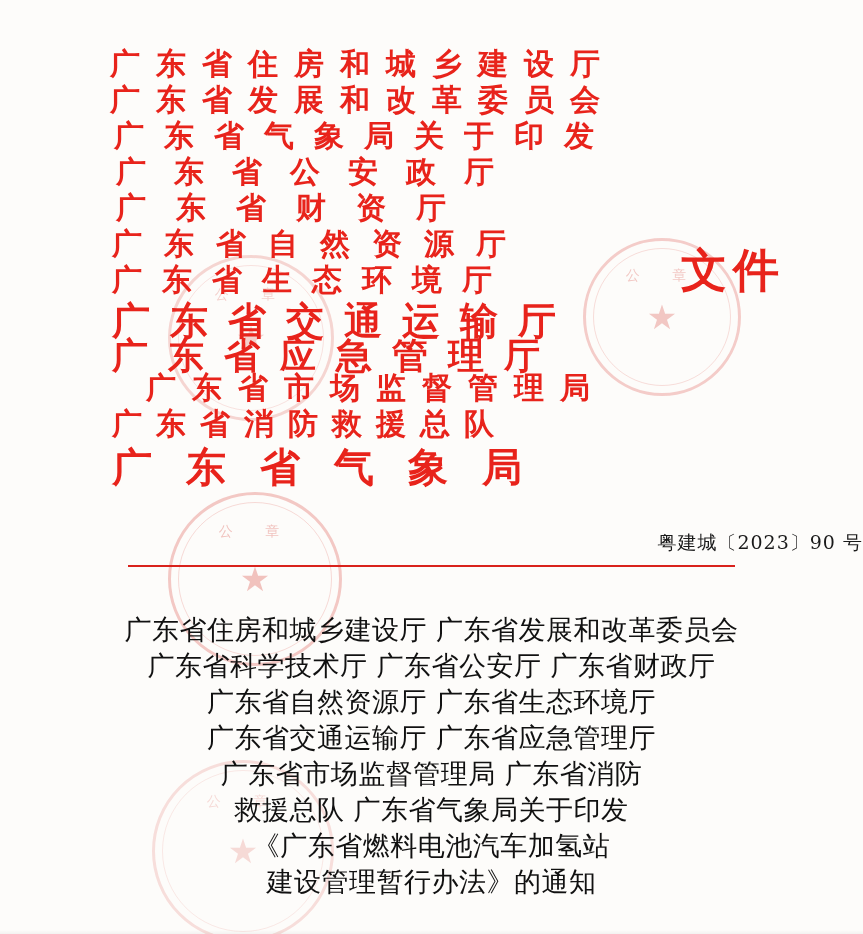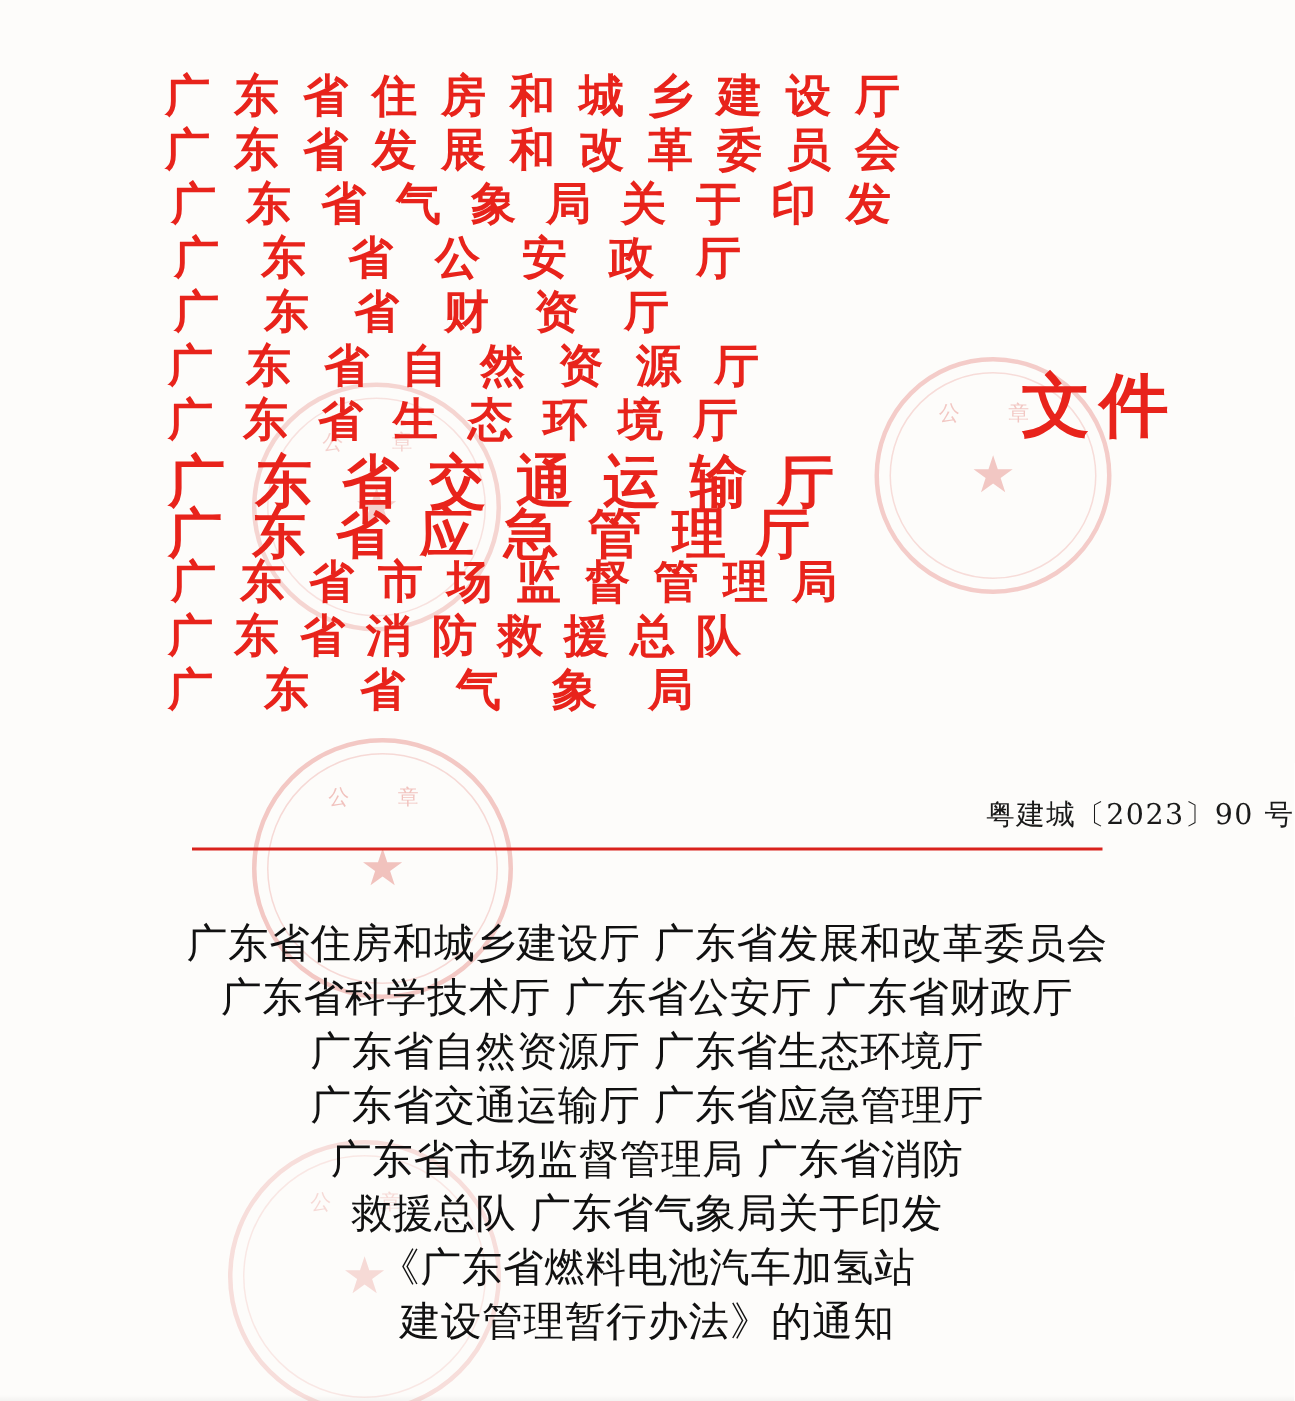--- a/index.html
+++ b/index.html
@@ -45,23 +45,23 @@
   
   .mast-row.r1 { font-size: 30px; letter-spacing: 16px; }
   .mast-row.r2 { font-size: 30px; letter-spacing: 16px; }
   .mast-row.r3 { font-size: 30px; letter-spacing: 20px; padding-left: 4px;}
   .mast-row.r4 { font-size: 30px; letter-spacing: 28px; padding-left: 6px;}
   .mast-row.r5 { font-size: 30px; letter-spacing: 30px; padding-left: 6px;}
   .mast-row.r6 { font-size: 30px; letter-spacing: 22px; padding-left: 2px;}
   .mast-row.r7 { font-size: 30px; letter-spacing: 20px; padding-left: 2px;}
   .mast-row.r8 { font-size: 38px; letter-spacing: 20px; padding-left: 2px;}
   .mast-row.r9 { font-size: 36px; letter-spacing: 20px; padding-left: 2px;}
-  .mast-row.r10 { font-size: 30px; letter-spacing: 16px; padding-left: 4px;}
+  .mast-row.r10 { font-size: 30px; letter-spacing: 16px; padding-left: 4px; margin-left: 32px;}
   .mast-row.r11 { font-size: 30px; letter-spacing: 14px; padding-left: 2px;}
-  .mast-row.r12 { font-size: 30px; letter-spacing: 34px; padding-left: 2px;}
+  .mast-row.r12 { font-size: 40px; letter-spacing: 34px; padding-left: 2px;}
 
   .wenjian {
     position: absolute;
     right: 78px;
     top: 240px;
     font-size: 46px;
     font-weight: bold;
     color: #e8231b;
     letter-spacing: 6px;
     font-family: Liberation Serif, serif;

